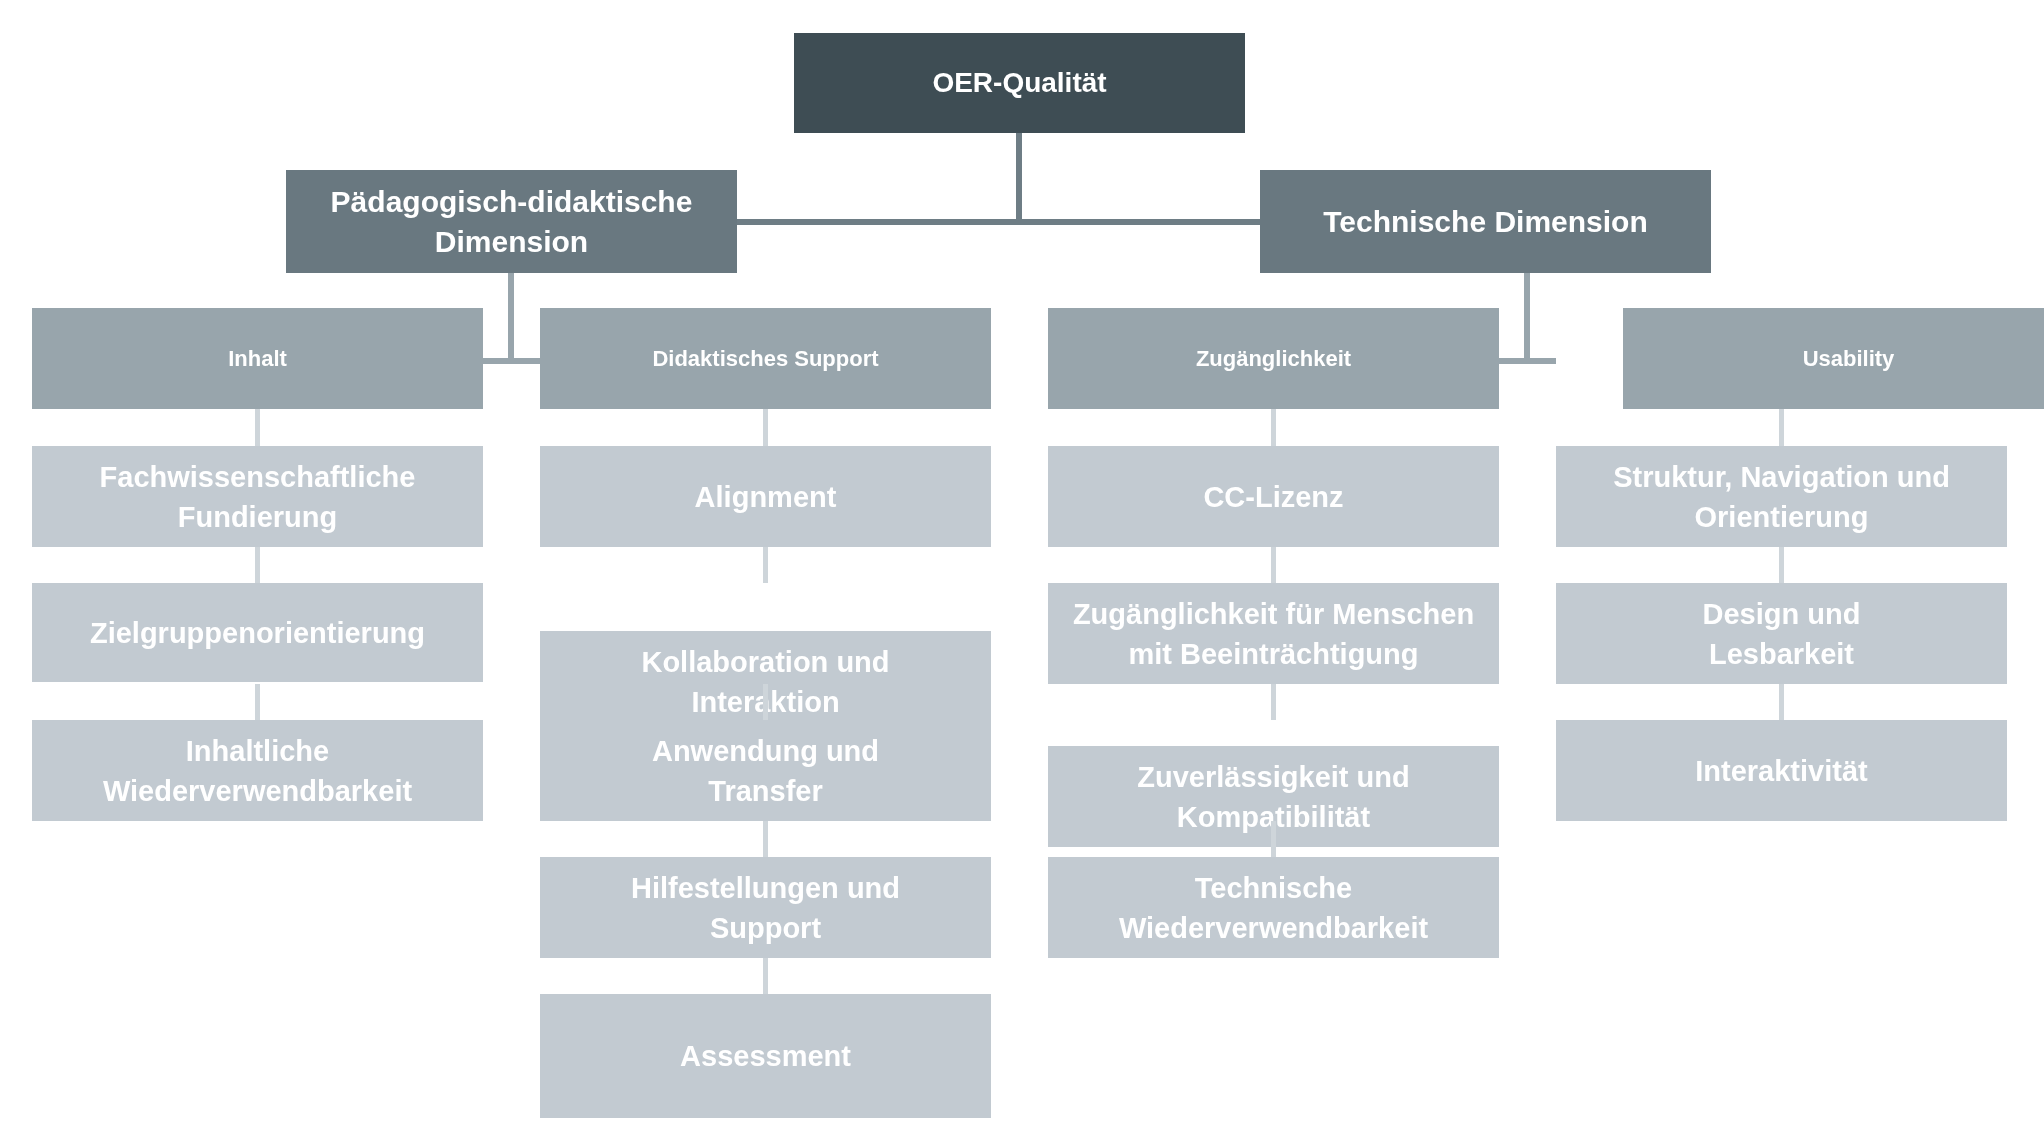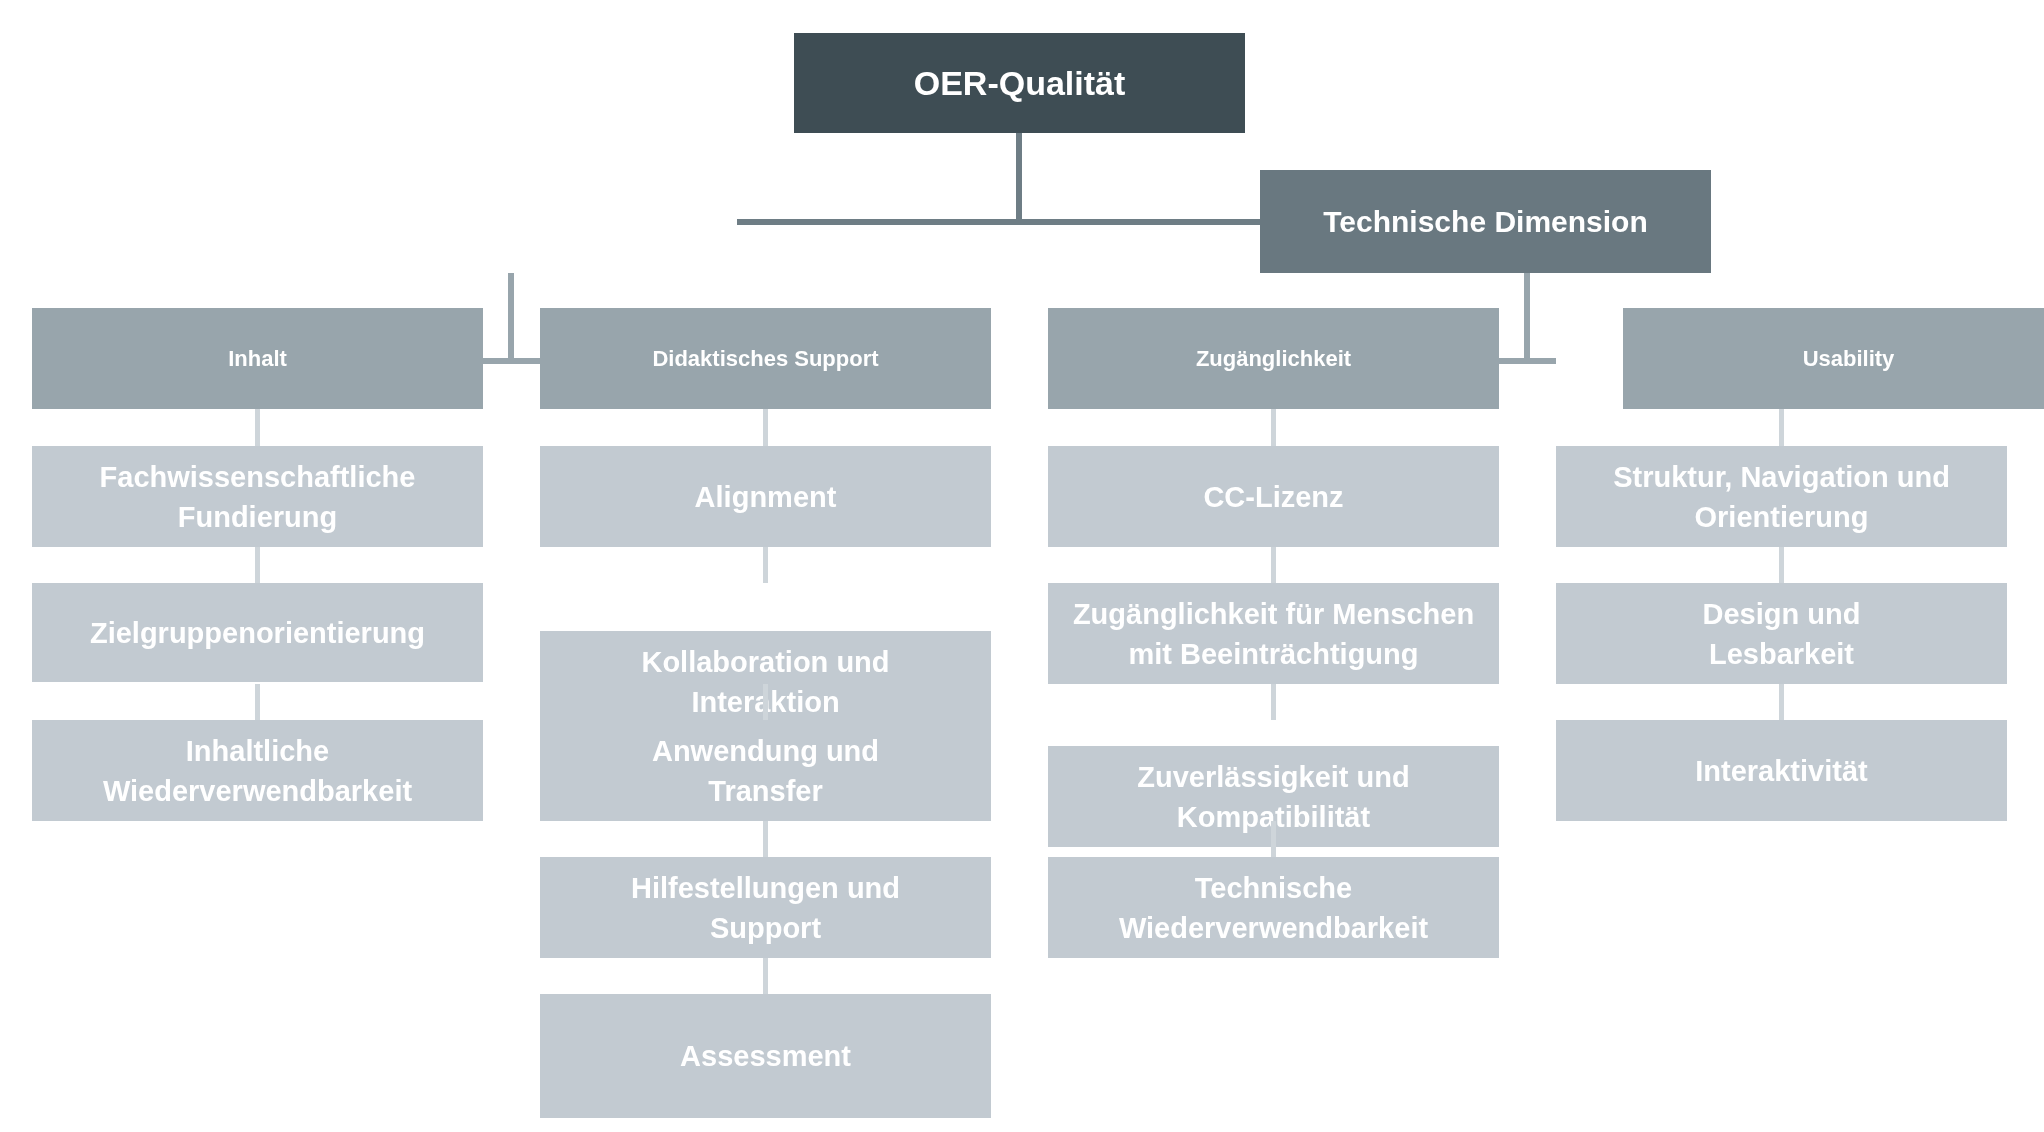--- a/index.html
+++ b/index.html
@@ -13,39 +13,41 @@
   .box{
     position:absolute;
     display:flex;align-items:center;justify-content:center;
     text-align:center;
     color:#ffffff;
     font-weight:bold;
     white-space:pre-line;
     box-sizing:border-box;
     padding:0 10px;
   }
-  .l1{background:#3E4D54;font-size:34px;line-height:42px;}
+  .l1{background:#3E4D54;font-size:28px;line-height:42px;}
   .l2{background:#697880;font-size:30px;line-height:40px;}
   .l3{background:#98A5AC;font-size:22px;line-height:40px;}
   .l4{background:#C2CAD1;font-size:29px;line-height:40px;}
   .line{position:absolute;}
   .line-dark{background:#6E7D85;}
   .line-mid{background:#98A5AC;}
   .line-light{background:#CED5DA;}
 </style>
 </head>
 <body>
 
 <div id="stage">
 
   <div class="box l1" style="left:794px;top:33px;width:451px;height:100px;">OER-Qualität</div>
 
   <div class="line line-dark" style="left:1016px;top:133px;width:6px;height:92px;"></div>
   <div class="line line-dark" style="left:737px;top:219px;width:565px;height:6px;"></div>
 
+  <div class="box l2" style="left:286px;top:170px;width:451px;height:103px;">Pädagogisch-didaktische
+Dimension</div>
   <div class="box l2" style="left:1260px;top:170px;width:451px;height:103px;">Technische Dimension</div>
 
   <div class="line line-mid" style="left:508px;top:273px;width:6px;height:91px;"></div>
   <div class="line line-mid" style="left:483px;top:358px;width:57px;height:6px;"></div>
   <div class="line line-mid" style="left:1524px;top:273px;width:6px;height:91px;"></div>
   <div class="line line-mid" style="left:1499px;top:358px;width:57px;height:6px;"></div>
 
   <div class="box l3" style="left:32px;top:308px;width:451px;height:101px;">Inhalt</div>
   <div class="box l3" style="left:540px;top:308px;width:451px;height:101px;">Didaktisches Support</div>
   <div class="box l3" style="left:1048px;top:308px;width:451px;height:101px;">Zugänglichkeit</div>

